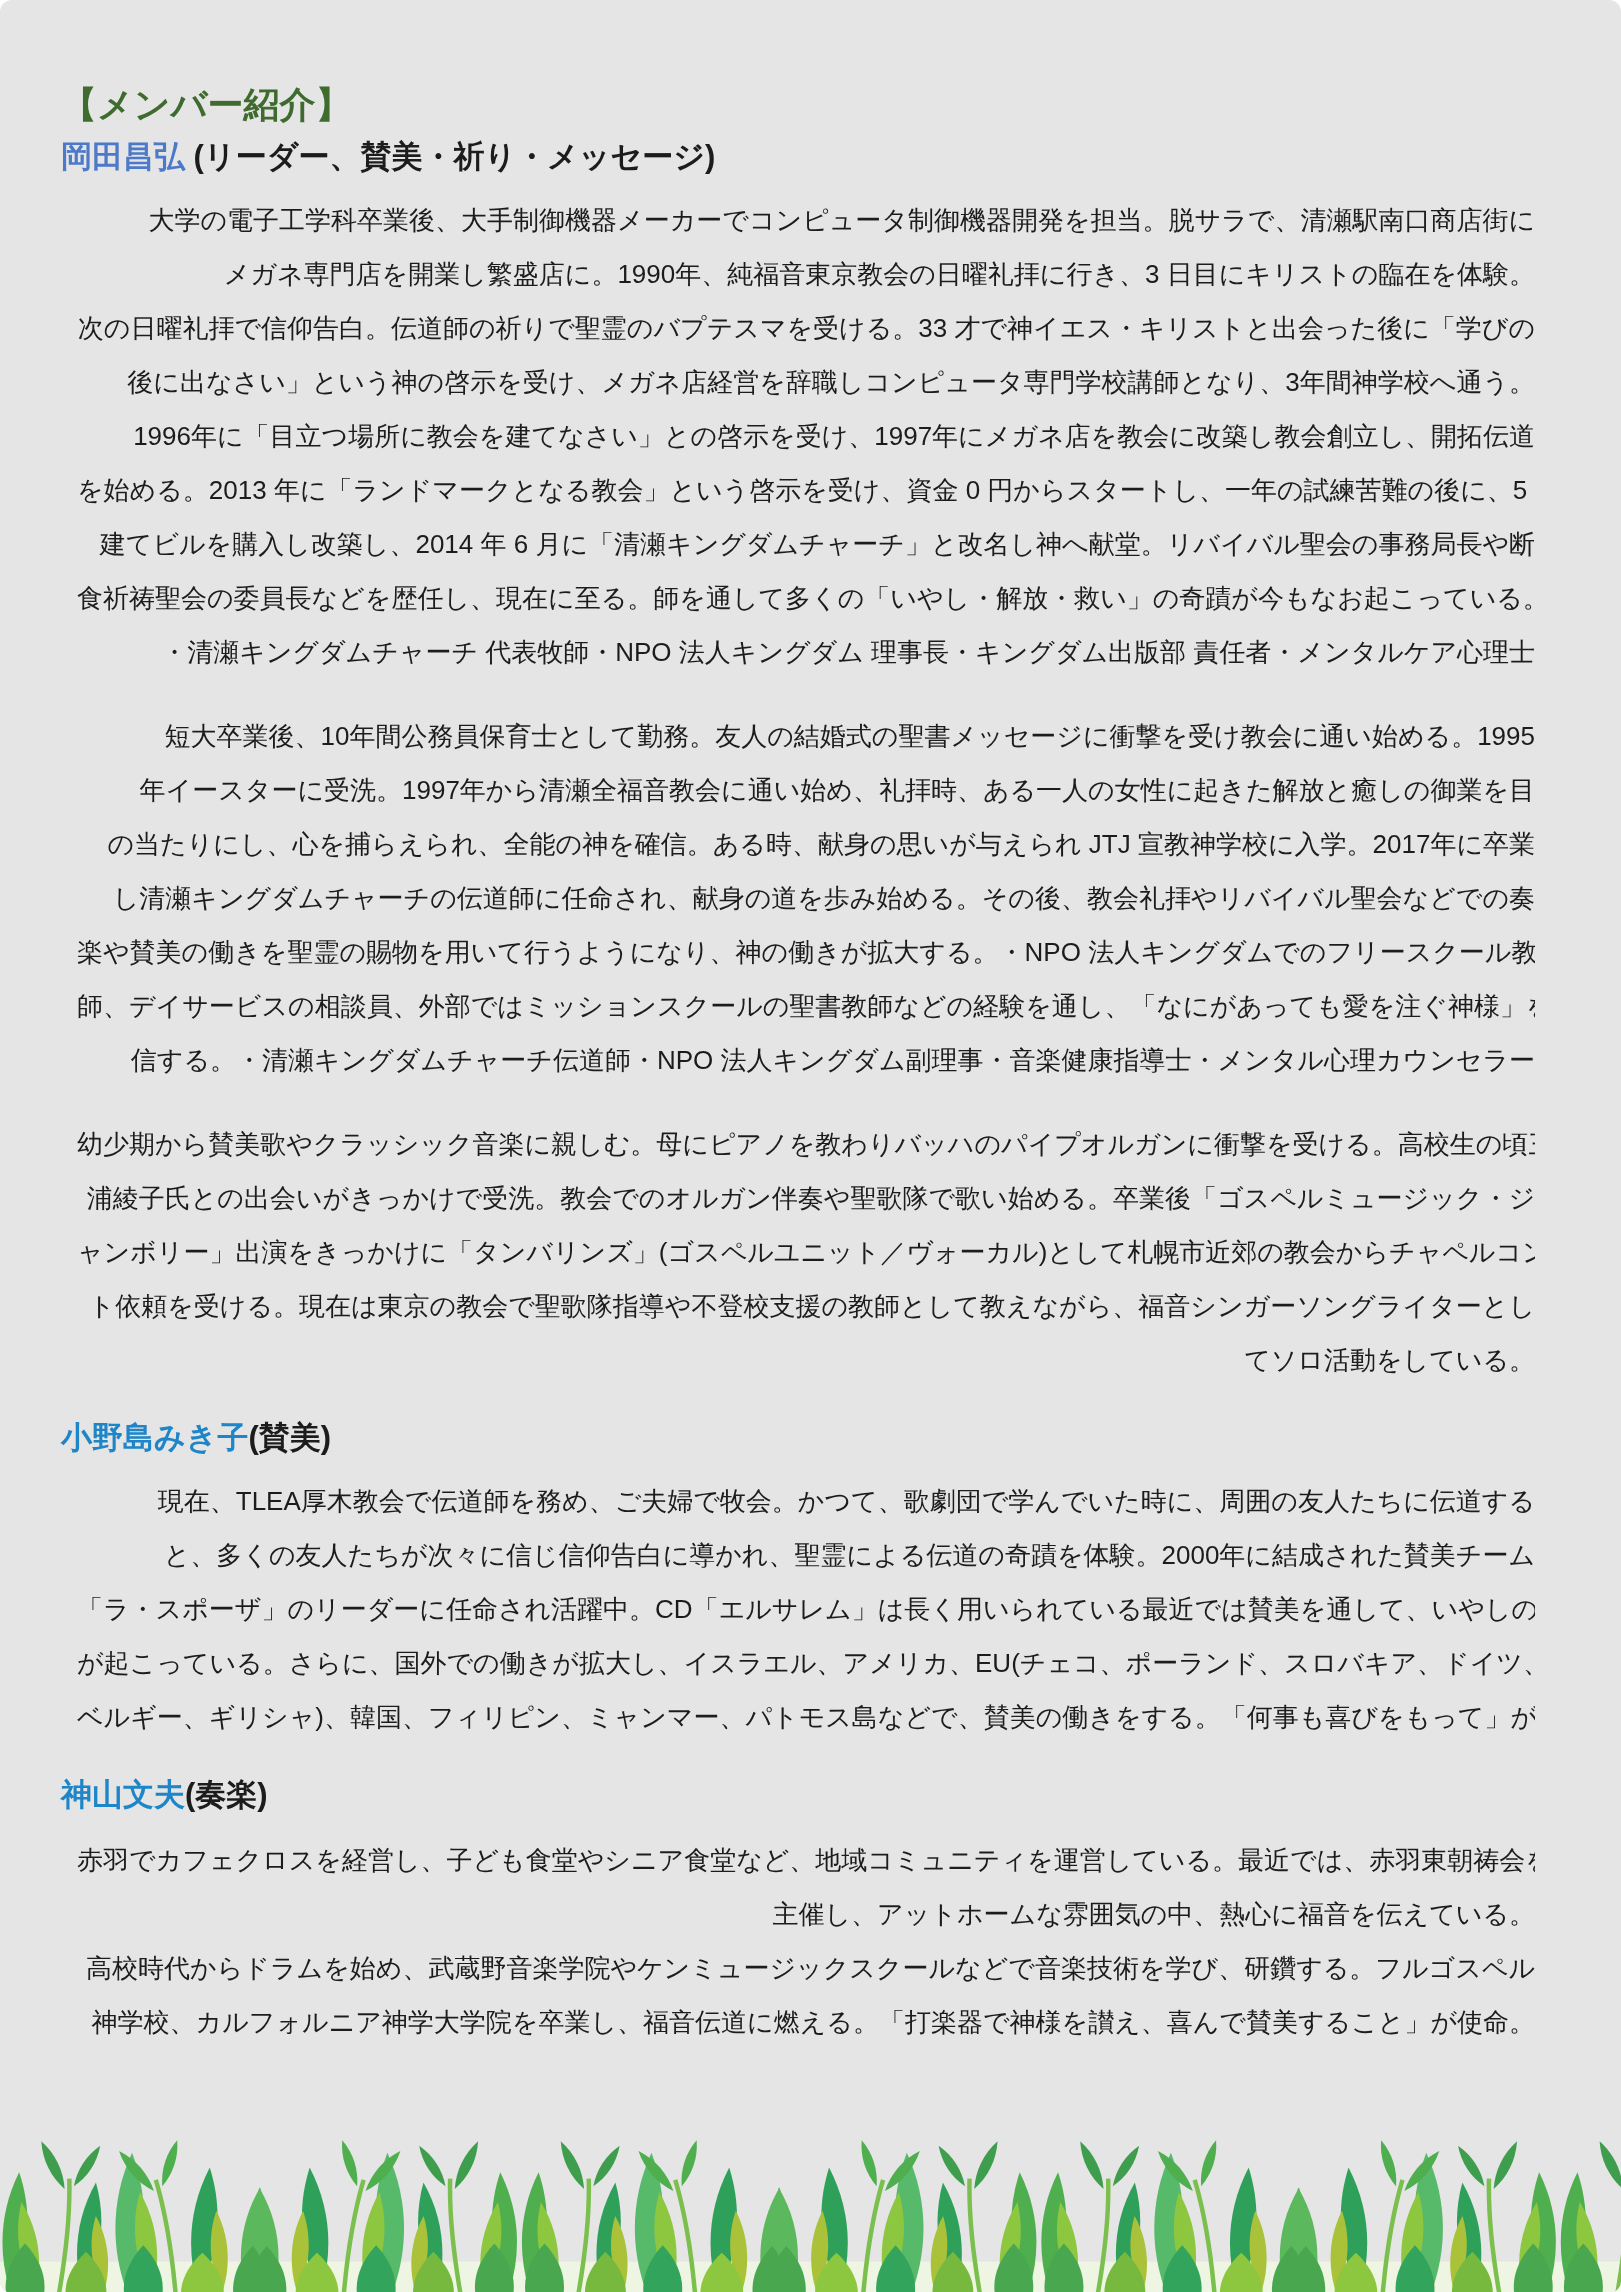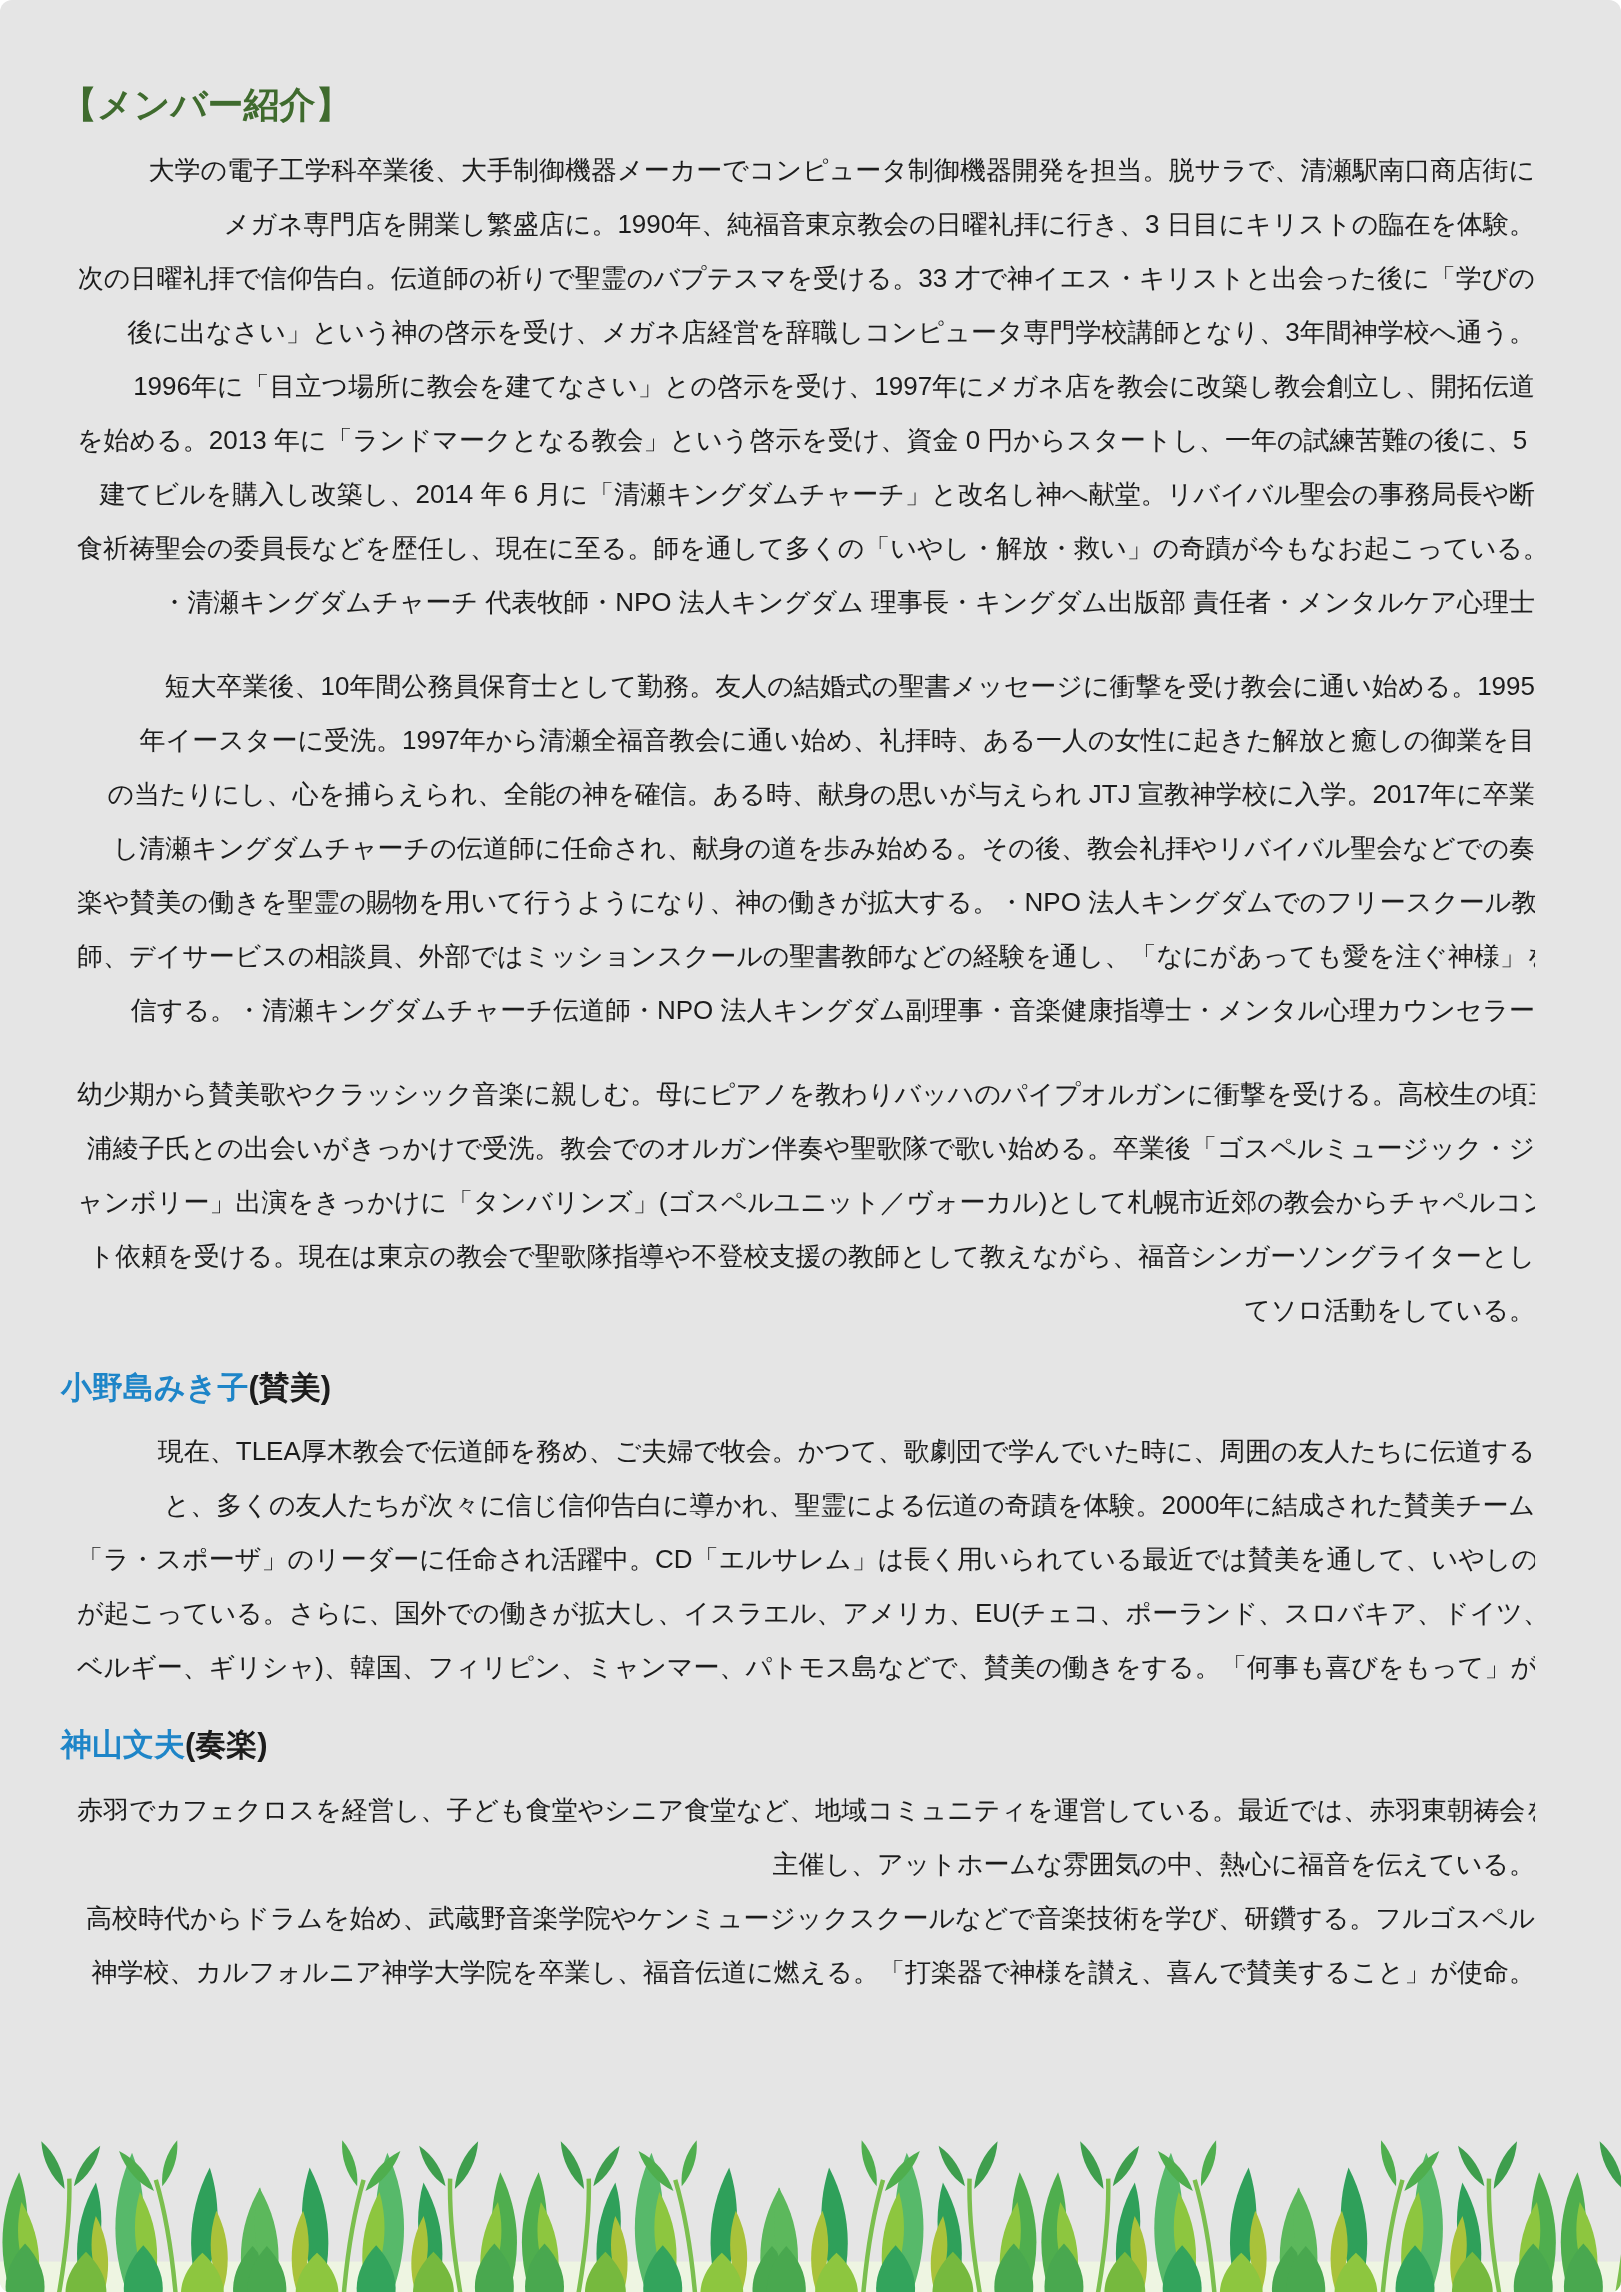--- a/index.html
+++ b/index.html
@@ -57,20 +57,21 @@
 </style>
 </head>
 <body>
 
 <div class="page">
   <div class="content">
 
     <h1 class="doc-title">【メンバー紹介】</h1>
 
     <section class="member">
+      <h2 class="member-header"><span class="member-name" style="color: rgb(77, 121, 201);">岡田昌弘</span><span class="member-role"> (リーダー、賛美・祈り・メッセージ)</span></h2>
       <p class="member-bio">大学の電子工学科卒業後、大手制御機器メーカーでコンピュータ制御機器開発を担当。脱サラで、清瀬駅南口商店街に
 メガネ専門店を開業し繁盛店に。1990年、純福音東京教会の日曜礼拝に行き、3 日目にキリストの臨在を体験。
 次の日曜礼拝で信仰告白。伝道師の祈りで聖霊のバプテスマを受ける。33 才で神イエス・キリストと出会った後に「学びの
 後に出なさい」という神の啓示を受け、メガネ店経営を辞職しコンピュータ専門学校講師となり、3年間神学校へ通う。
 1996年に「目立つ場所に教会を建てなさい」との啓示を受け、1997年にメガネ店を教会に改築し教会創立し、開拓伝道
 を始める。2013 年に「ランドマークとなる教会」という啓示を受け、資金 0 円からスタートし、一年の試練苦難の後に、5 階
 建てビルを購入し改築し、2014 年 6 月に「清瀬キングダムチャーチ」と改名し神へ献堂。リバイバル聖会の事務局長や断
 食祈祷聖会の委員長などを歴任し、現在に至る。師を通して多くの「いやし・解放・救い」の奇蹟が今もなお起こっている。
 ・清瀬キングダムチャーチ 代表牧師・NPO 法人キングダム 理事長・キングダム出版部 責任者・メンタルケア心理士</p>
     </section>

